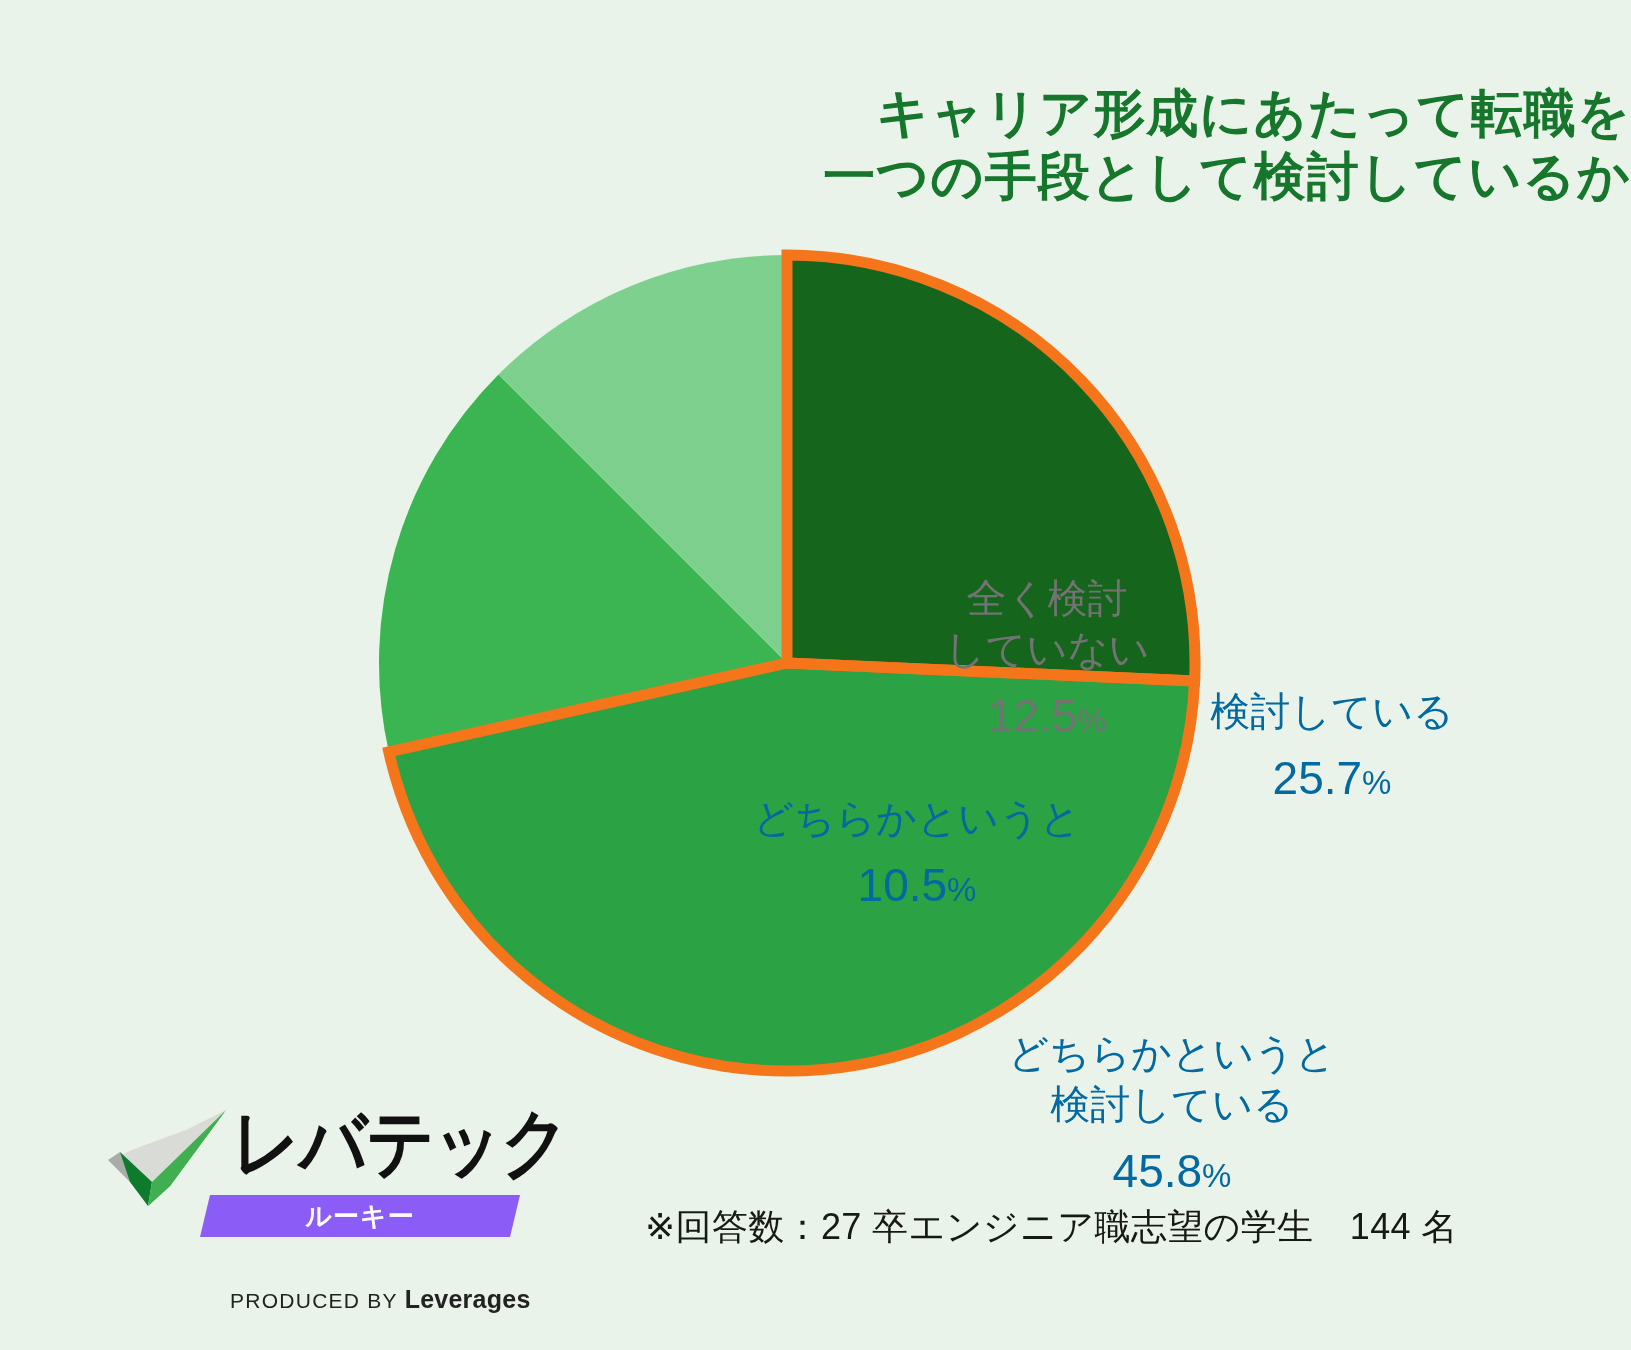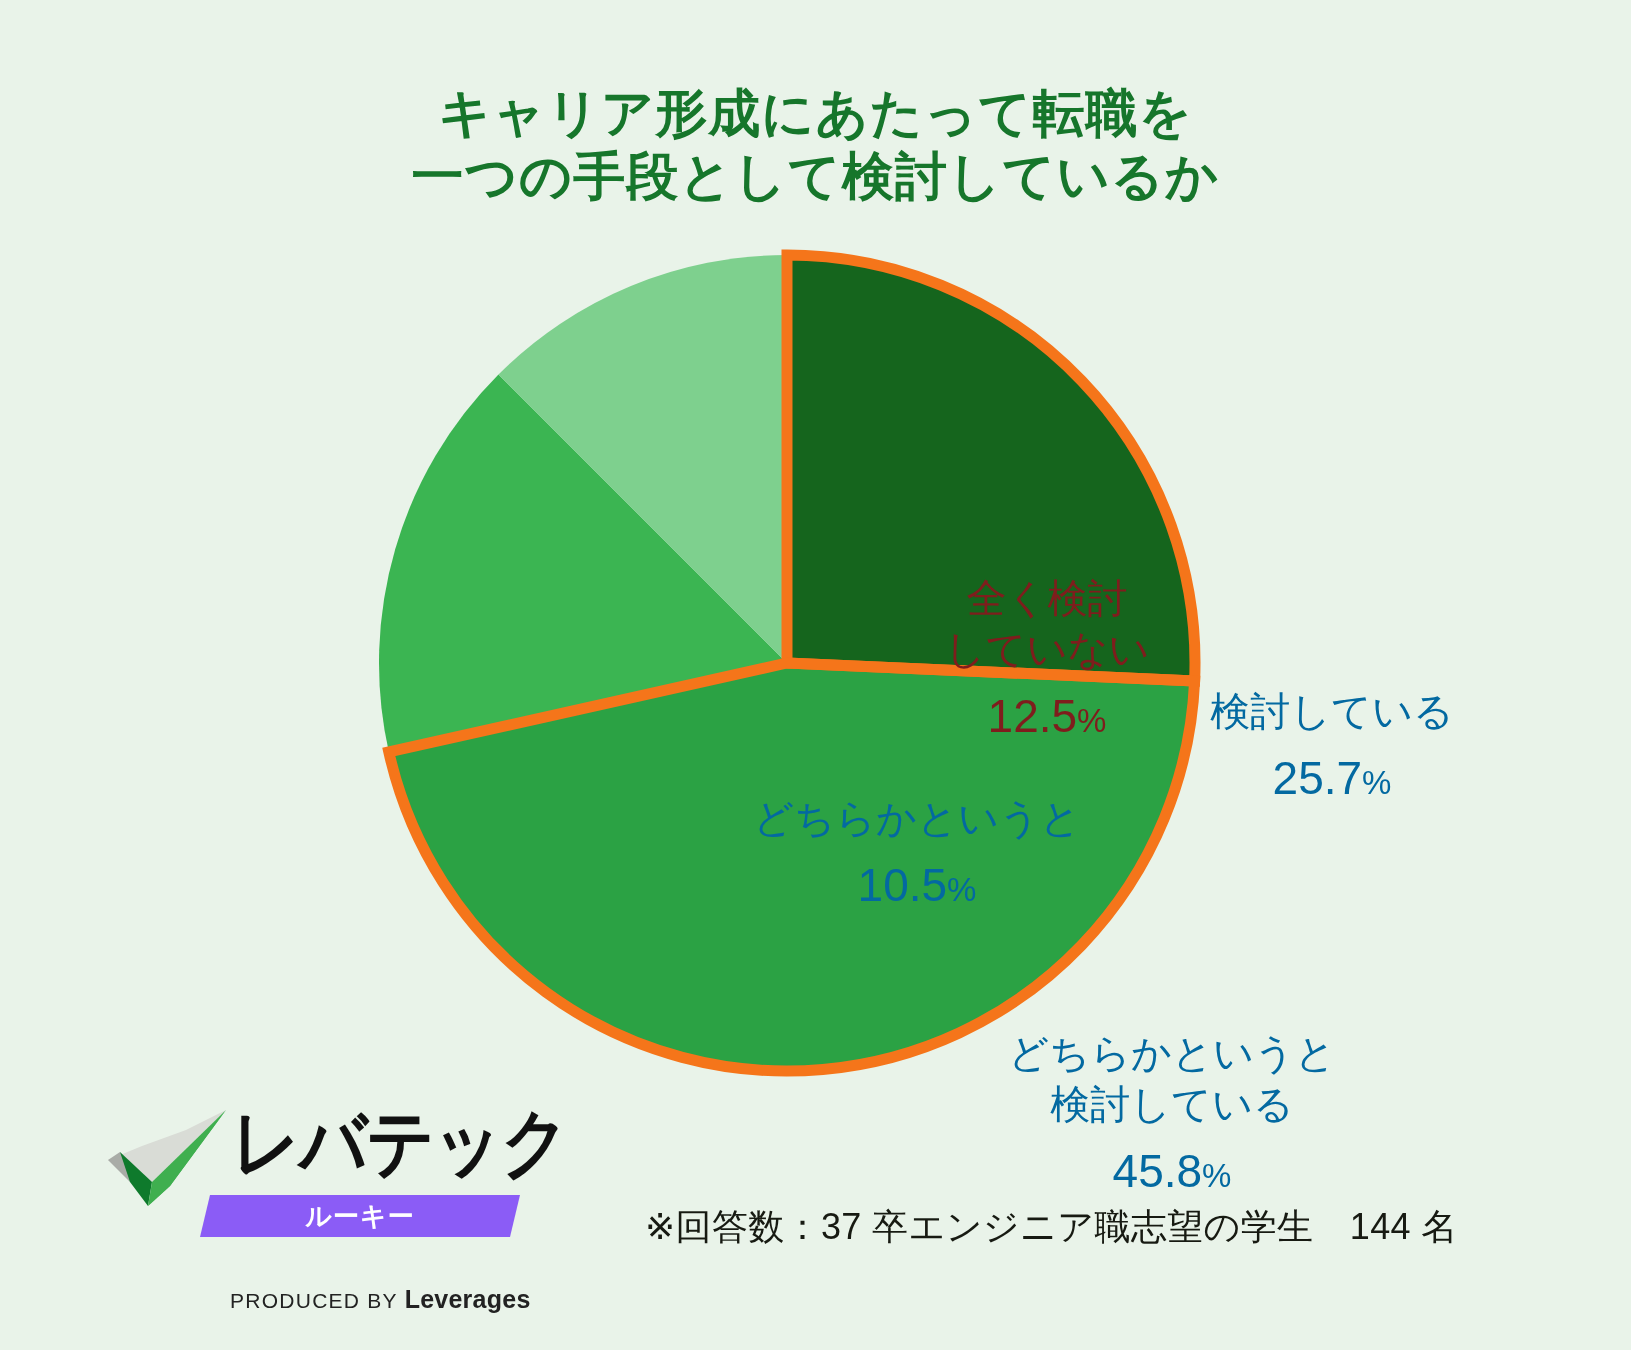--- a/index.html
+++ b/index.html
@@ -24,20 +24,21 @@
     text-align: center;
     color: #16762b;
     font-weight: bold;
     font-size: 52px;
     line-height: 1.22;
     letter-spacing: 0.02em;
   }
   #chart-title .t-line {
     display: block;
     white-space: nowrap;
+    text-align: right;
   }
 
   
   #pie-wrap {
     position: absolute;
     left: 372px;
     top: 248px;
     width: 830px;
     height: 830px;
   }
@@ -63,21 +64,21 @@
   .slice-label .lbl-pct {
     display: block;
     font-size: 46px;
     font-weight: normal;
     margin-top: 12px;
   }
   .slice-label .pct-sign {
     font-size: 33px;
   }
   .on-dark { color: #0369a1; }
-  .on-light { color: #7f1d1d; text-align: center; }
+  .on-light { color: #737373; text-align: center; }
 
   #label-slice-0 { left: 800px; top: 438px; width: 320px; }
   #label-slice-1 { left: 620px; top: 780px; width: 360px; }
   #label-slice-2 { left: 375px; top: 545px; width: 340px; }
   #label-slice-3 { left: 565px; top: 325px; width: 220px; }
 
   
   #brand-logo {
     position: absolute;
     left: 108px;
@@ -226,13 +227,13 @@
   </div>
   <div id="logo-banner">
     <div id="logo-banner-text">ルーキー</div>
   </div>
   <div id="logo-produced">
     <span>PRODUCED BY</span>
     <span class="brand-strong">Leverages</span>
   </div>
 </div>
 
-<div id="footnote">※回答数：37 卒エンジニア職志望の学生　144 名</div>
+<div id="footnote">※回答数：27 卒エンジニア職志望の学生　144 名</div>
 
 </body></html>

